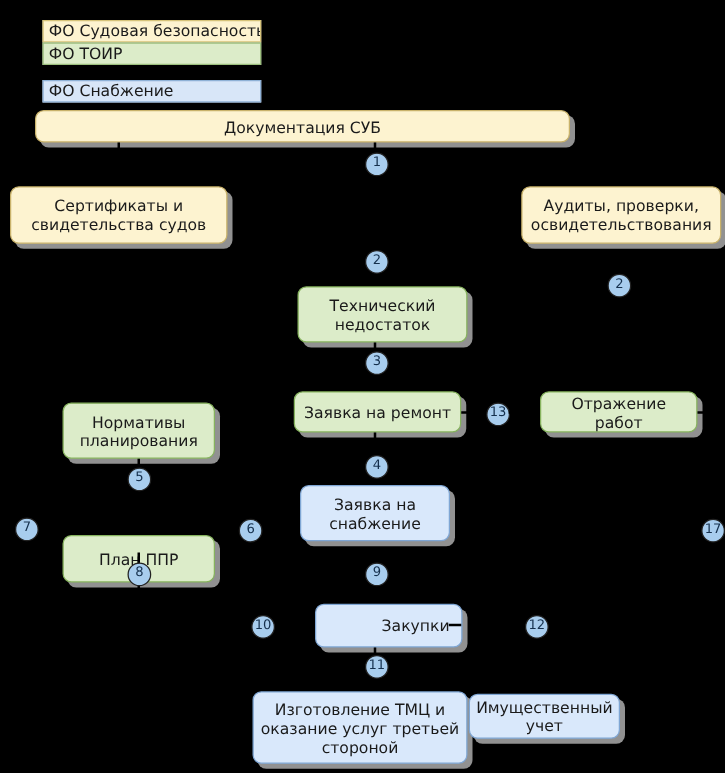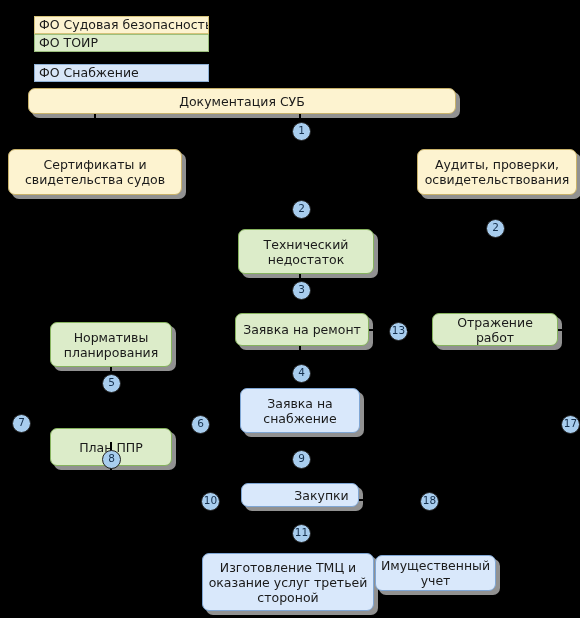--- a/index.html
+++ b/index.html
@@ -181,27 +181,27 @@
 
   <div class="line vline" style="left:110px; top:442px; height:34px;"></div>
   <div class="arrow-down" style="left:106px; top:474px;"></div>
   <div class="badge" style="left:102px; top:450px;">8</div>
 
   <div class="line vline" style="left:299px; top:445px; height:34px;"></div>
   <div class="arrow-down" style="left:295px; top:477px;"></div>
   <div class="badge" style="left:292px; top:450px;">9</div>
 
 
-  <div class="node blue" style="left:241px; top:483px; width:118px; height:24px;padding-left:48px;">Закупки</div>
+  <div class="node blue" style="left:252px; top:483px; width:118px; height:35px;padding-left:48px;">Закупки</div>
 
   <div class="stub" style="left:172px; top:499px; width:12px;"></div>
   <div class="badge" style="left:201px; top:492px;">10</div>
 
   <div class="stub" style="left:359px; top:499px; width:10px;"></div>
-  <div class="badge" style="left:420px; top:492px;">18</div>
+  <div class="badge" style="left:420px; top:492px;">12</div>
 
   <div class="line vline" style="left:299px; top:518px; height:32px;"></div>
   <div class="arrow-down" style="left:295px; top:549px;"></div>
   <div class="badge" style="left:292px; top:524px;">11</div>
 
   <div class="line vline" style="left:447px; top:540px; height:13px;"></div>
   <div class="arrow-down" style="left:443px; top:551px;"></div>
 
   <div class="node blue" style="left:202px; top:553px; width:172px; height:58px;">Изготовление ТМЦ и оказание услуг третьей стороной</div>
 

